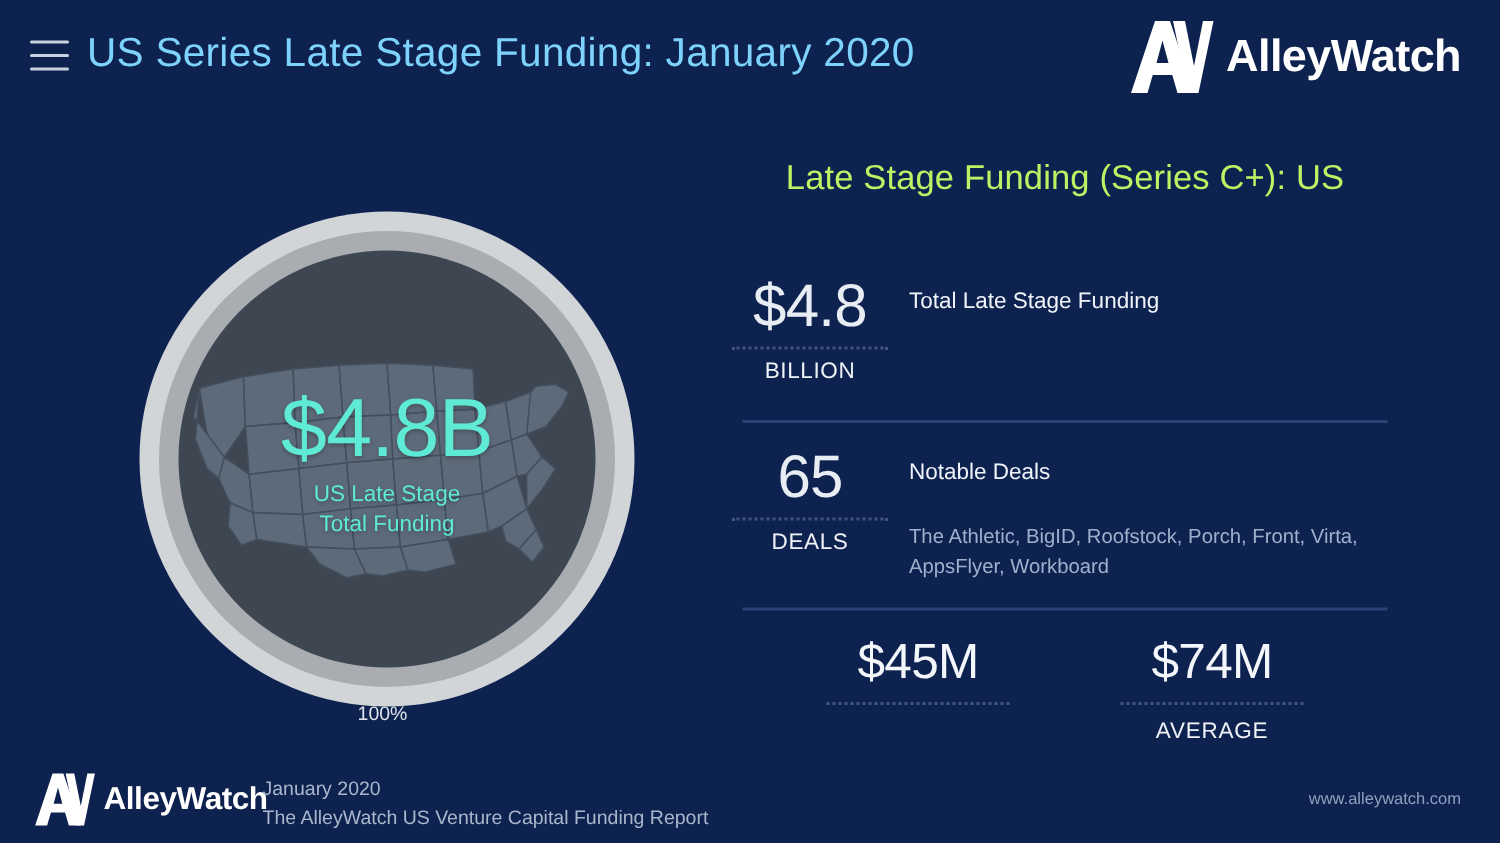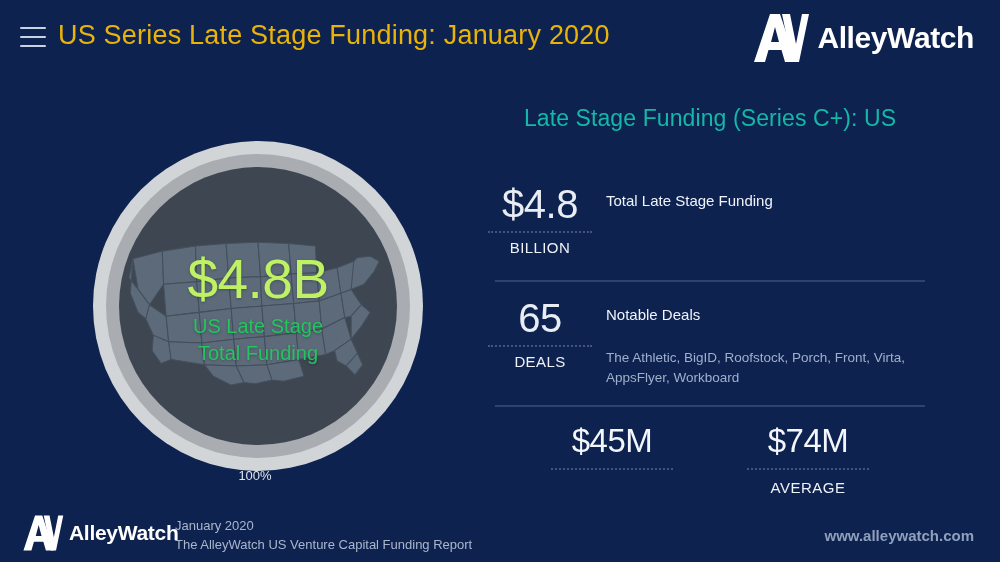--- a/index.html
+++ b/index.html
@@ -18,21 +18,21 @@
   .header { position:absolute; top:0; left:0; width:1000px; height:82px; }
   .hamburger {
     position:absolute; left:20px; top:27px;
     width:26px; height:20px;
     display:flex; flex-direction:column; justify-content:space-between;
   }
   .hamburger span { display:block; height:2px; width:100%; background:#c9d2e0; border-radius:1px; }
   .header-title {
     position:absolute; left:58px; top:20px;
     font-size:27px; font-weight:300; letter-spacing:0.2px;
-    color:#eab308; white-space:nowrap;
+    color:#7dd3fc; white-space:nowrap;
   }
   .brand-top { position:absolute; right:26px; top:12px; display:flex; align-items:center; gap:7px; }
   .aw-mark { display:block; }
   .brand-word { font-size:30px; font-weight:700; letter-spacing:-0.4px; color:#ffffff; }
 
   
   .circle-wrap { position:absolute; left:93px; top:141px; width:330px; height:330px; }
   .ring-outer {
     position:absolute; inset:0; border-radius:50%;
     background:#d2d5d8;
@@ -50,38 +50,38 @@
     transform:translate(-50%,-50%);
     width:268px; height:170px;
   }
   .map-holder svg { width:100%; height:100%; display:block; }
   .circle-center {
     position:absolute; left:0; top:0; width:100%; height:100%;
     display:flex; flex-direction:column; align-items:center; justify-content:center;
     padding-top:6px;
   }
   .circle-value {
-    font-size:55px; font-weight:300; color:#bef264;
+    font-size:55px; font-weight:300; color:#5eead4;
     letter-spacing:-0.5px; line-height:1.05;
     text-shadow:0 1px 3px rgba(0,0,0,.25);
   }
   .circle-sub {
-    font-size:20px; font-weight:400; color:#22c55e;
+    font-size:15px; font-weight:400; color:#5eead4;
     line-height:1.35; text-align:center; margin-top:5px;
     text-shadow:0 1px 3px rgba(0,0,0,.25);
   }
   .pct-label {
     position:absolute; left:90px; top:468px; width:330px;
     text-align:center; font-size:13px; color:#dfe4ec; font-weight:400;
   }
 
   
   .panel { position:absolute; left:480px; top:105px; width:460px; }
   .panel-title {
-    font-size:23px; font-weight:400; color:#14b8a6;
+    font-size:23px; font-weight:400; color:#bef264;
     text-align:center; letter-spacing:0.1px; margin-bottom:30px;
   }
   .divider { height:2px; background:#2c4274; width:430px; margin:0 auto; }
 
   .stat-row { display:flex; align-items:flex-start; }
   .stat-key { width:120px; flex:0 0 120px; text-align:center; }
   .stat-num {
     font-size:40px; font-weight:300; color:#e8ecf3; line-height:1;
     letter-spacing:-0.5px;
   }
@@ -109,21 +109,21 @@
   }
   .mini-rule { height:0; border-top:2px dotted #43557f; margin:9px 14px 9px 14px; }
   .mini-label { font-size:15px; color:#eef1f6; letter-spacing:0.5px; }
 
   
   .footer { position:absolute; left:0; bottom:0; width:1000px; height:62px; }
   .foot-brand { position:absolute; left:22px; top:14px; display:flex; align-items:center; gap:5px; }
   .foot-word { font-size:21px; font-weight:700; letter-spacing:-0.3px; color:#ffffff; }
   .foot-text { position:absolute; left:175px; top:17px; line-height:1.45; }
   .foot-line { font-size:13px; color:#aab6cc; font-weight:400; }
-  .foot-url { position:absolute; right:26px; top:27px; font-size:15px; color:#8fa0bd;font-weight:bold; }
+  .foot-url { position:absolute; right:26px; top:27px; font-size:11px; color:#8fa0bd; }
 </style>
 </head>
 <body>
 
 <div class="slide">
 
   <div class="header">
     <div class="hamburger">
       <span></span>
       <span></span>

